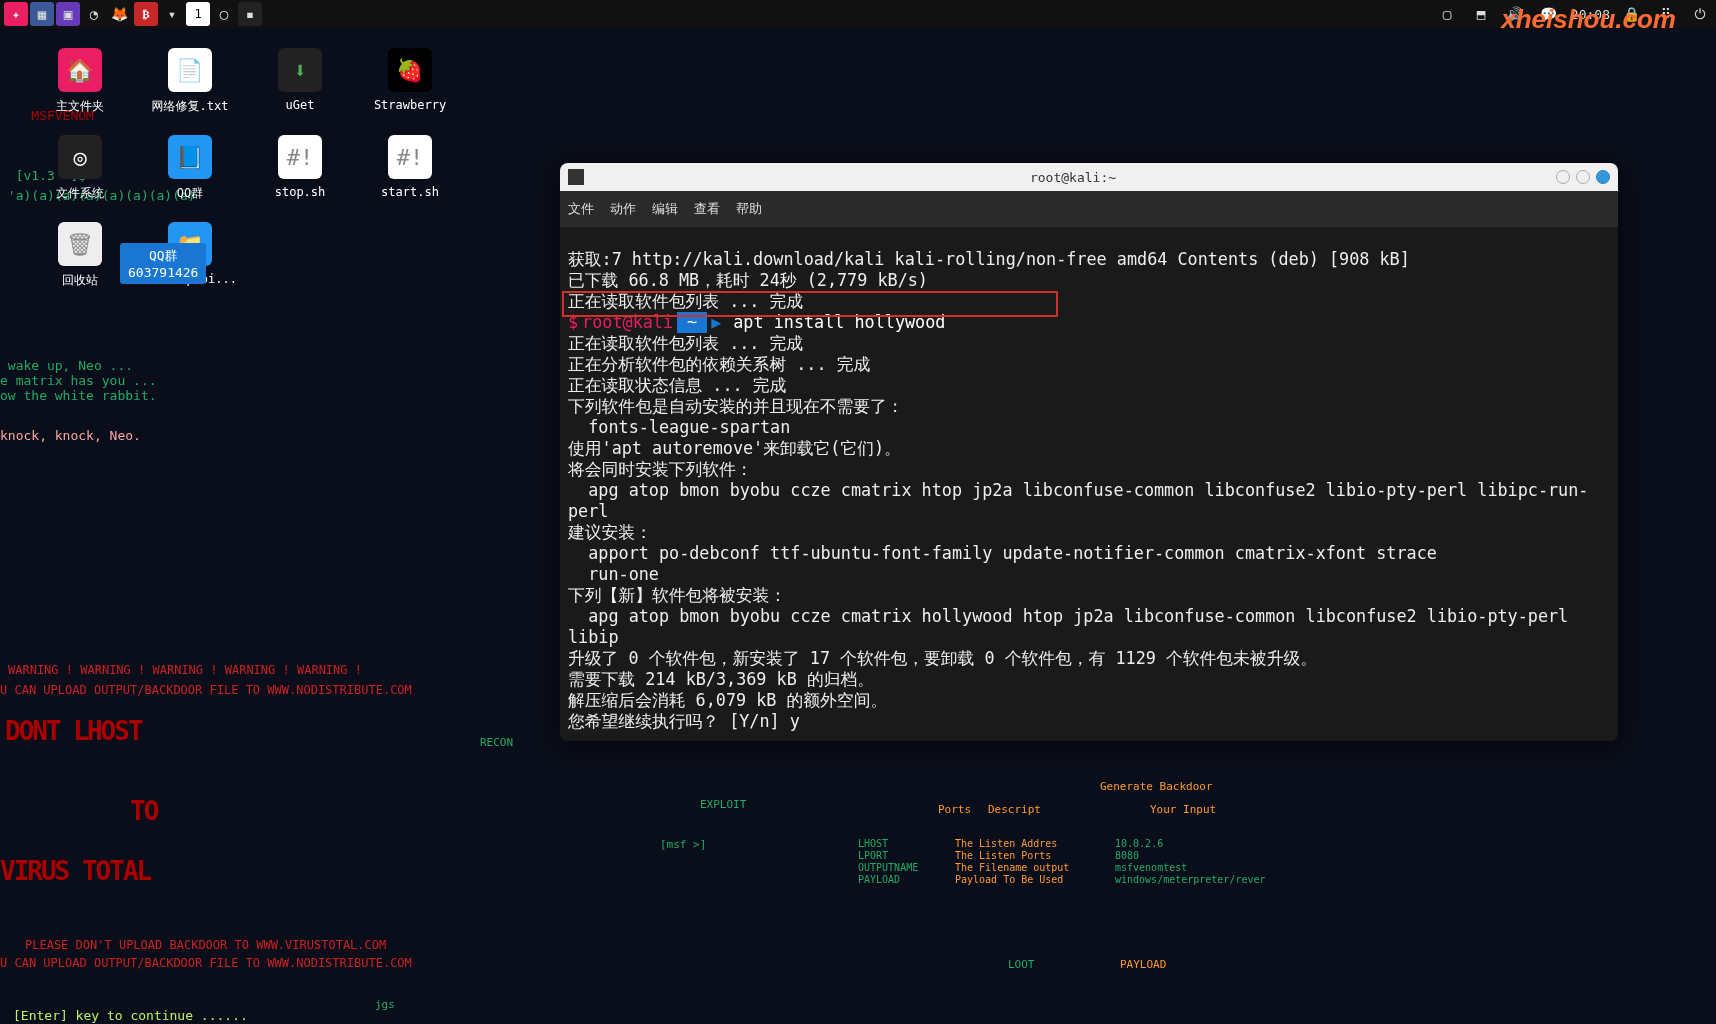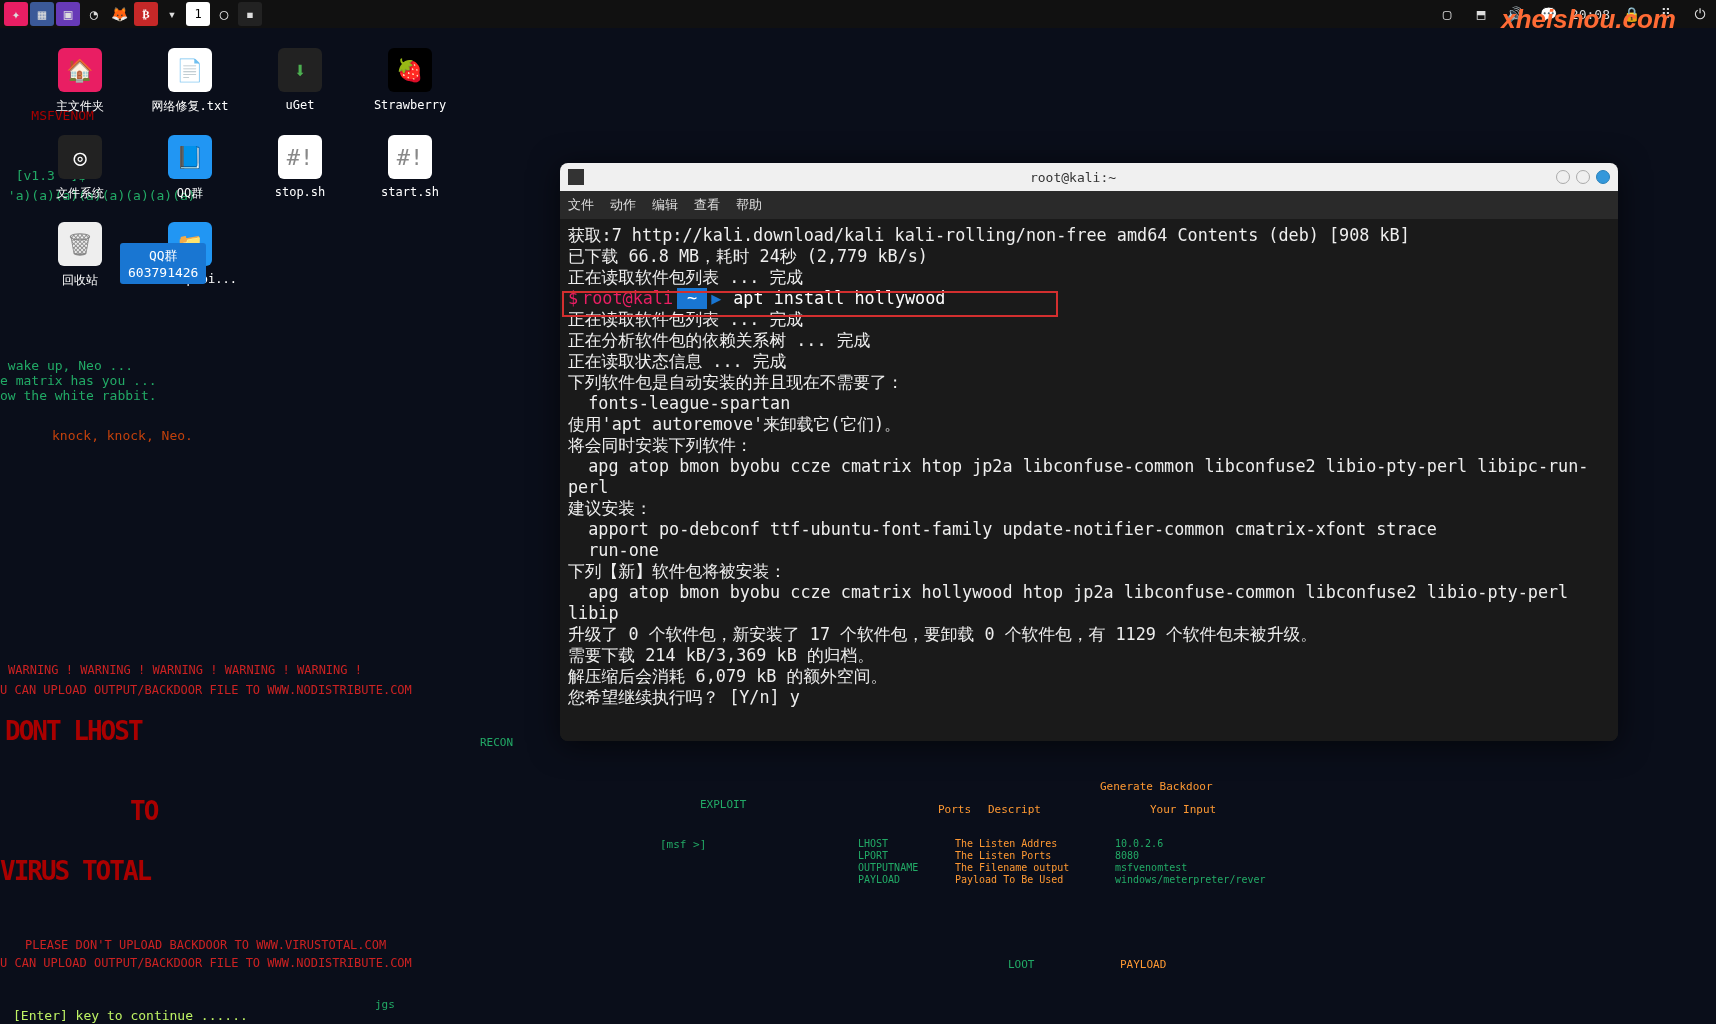--- a/index.html
+++ b/index.html
@@ -101,21 +101,21 @@
   font-size: 13px;
   color: #556;
   font-family: monospace;
   white-space: pre;
   z-index: 1;
 }
 .wp1 { top: 80px; left: 0; color: #a00; }
 .wp2 { top: 140px; left: 0; color: #2a6; }
 .wp3 { top: 160px; left: 0; color: #2a6; }
 .wp4 { top: 330px; left: 0; color: #2a6; }
-.wp5 { top: 400px; left: 8px; color: #c2410c; padding-left: 44px; }
+.wp5 { top: 400px; left: 0; color: #fca5a5; }
 .wp6 { top: 635px; left: 0; color: #c22; font-size: 12px; width: 370px; text-align:center;}
 .wp7 { top: 655px; left: 0; color: #c22; font-size: 12px; width: 370px; text-align:center;}
 .wp8 { top: 910px; left: 25px; color: #c22; font-size: 12px;}
 .wp9 { top: 928px; left: 0; color: #c22; font-size: 12px;}
 .wp10{ top: 980px; left: 13px; color: #bef264; }
 .wp-recon { top: 708px; left: 480px; color: #2a6; font-size: 11px;}
 .wp-exploit{ top: 770px; left: 700px; color: #2a6; font-size: 11px;}
 .wp-msf { top: 810px; left: 660px; color: #2a6; font-size: 11px;}
 .wp-genbd { top: 752px; left: 1100px; color: #ff9933; font-size: 11px;}
 .wp-name { top: 775px; left: 938px; color: #ff9933; font-size: 11px;}
@@ -177,34 +177,34 @@
   font-size: 13px;
 }
 .term-title-text { flex: 1; text-align: center; }
 .term-ctrls { display: flex; gap: 6px; }
 .term-ctrl {
   width: 14px; height: 14px; border-radius: 50%;
   border: 1px solid #aaa;
 }
 .term-ctrl.close { background: #3498db; border-color:#2980b9;}
 .term-menubar {
-  height: 28px;
+  height: 36px;
   background: #2a2a2a;
   display: flex;
   align-items: center;
   padding: 0 8px;
   gap: 16px;
   color: #ddd;
   font-size: 13px;
 }
 .term-menu-item { cursor: pointer; }
 .term-body {
   flex: 1;
   background: #1a1a1a;
-  padding: 6px 8px;
+  padding: 22px 8px;
   font-size: 16.8px;
   line-height: 1.25;
   color: #eee;
   font-family: "DejaVu Sans Mono", monospace;
   overflow: hidden;
 }
 .term-body pre { font-family: inherit; white-space: pre-wrap; }
 .prompt-row {
   display: flex;
   align-items: center;

